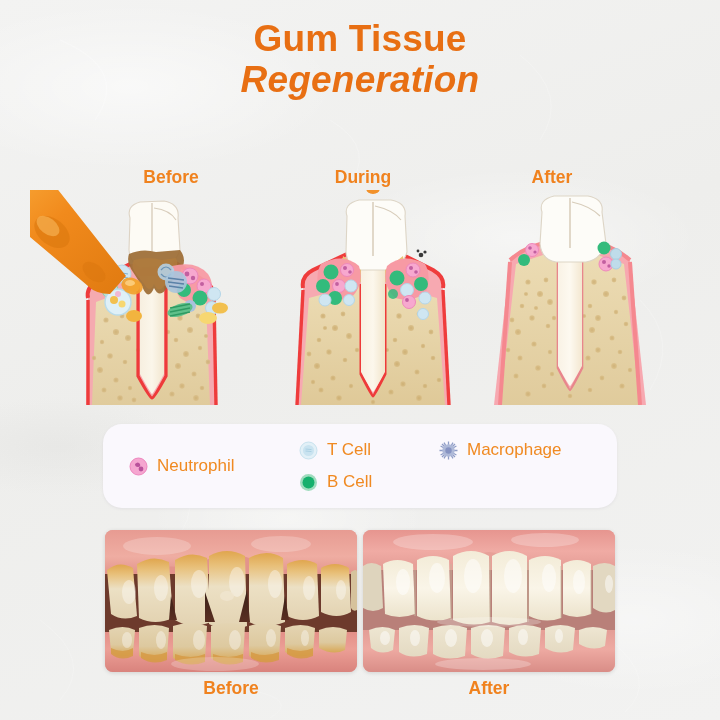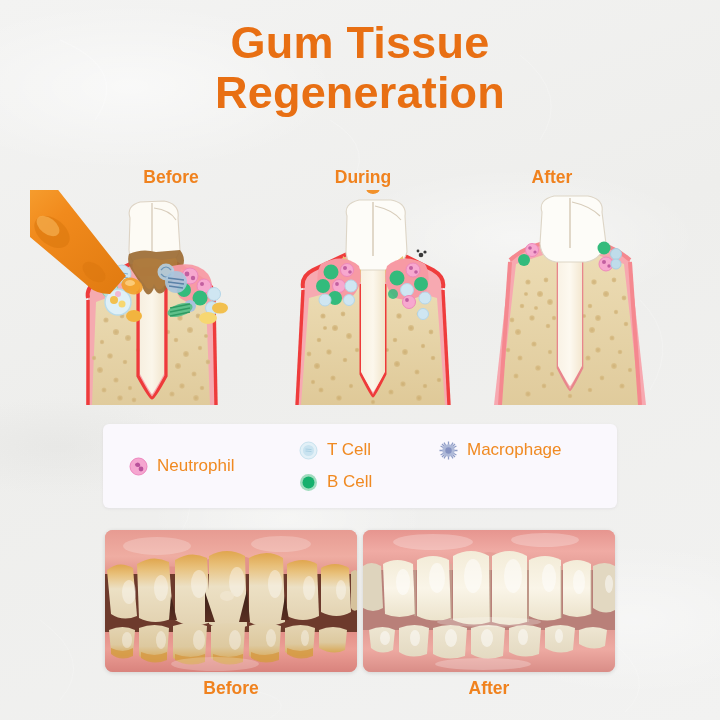--- a/index.html
+++ b/index.html
@@ -22,26 +22,26 @@
       linear-gradient(160deg,#f3f3f2 0%, #eeeeec 45%, #f2f2f1 100%);
     pointer-events:none;
   }
   .scratches{position:absolute;inset:0;pointer-events:none;opacity:.5;}
 
   
   #title{
     position:absolute;top:18px;left:0;width:720px;
     text-align:center;
     color:#E86F13;
-    font-size:45px;
+    font-size:37px;
     font-weight:bold;
     line-height:1.12;
     letter-spacing:.2px;
   }
-  #title .l2{display:block;}
+  #title .l2{display:block;font-style:italic;}
 
   
   .stage-label{
     position:absolute;
     color:#F0821E;
     font-size:17.5px;
     font-weight:bold;
     text-align:center;
   }
   #lbl-before{left:104px;top:167px;width:134px;}
@@ -52,21 +52,21 @@
   #diagram-row{position:absolute;left:0;top:190px;width:720px;height:215px;}
   .tooth-fig{position:absolute;top:0;width:230px;height:215px;}
   #fig-before{left:30px;}
   #fig-during{left:258px;}
   #fig-after {left:455px;}
 
   
   #legend{
     position:absolute;left:103px;top:424px;width:514px;height:84px;
     background:#faf8fd;
-    border-radius:6px;
+    border-radius:19px;
     box-shadow:0 1px 3px rgba(120,110,140,.10);
   }
   .legend-col{position:absolute;}
   #legend-col-1{left:26px;top:0;height:84px;display:flex;align-items:center;}
   #legend-col-2{left:196px;top:10px;}
   #legend-col-3{left:336px;top:10px;}
   .legend-item{display:flex;align-items:center;height:32px;}
   .legend-item .lg-text{
     color:#F08A22;font-size:17px;margin-left:9px;white-space:nowrap;
   }

